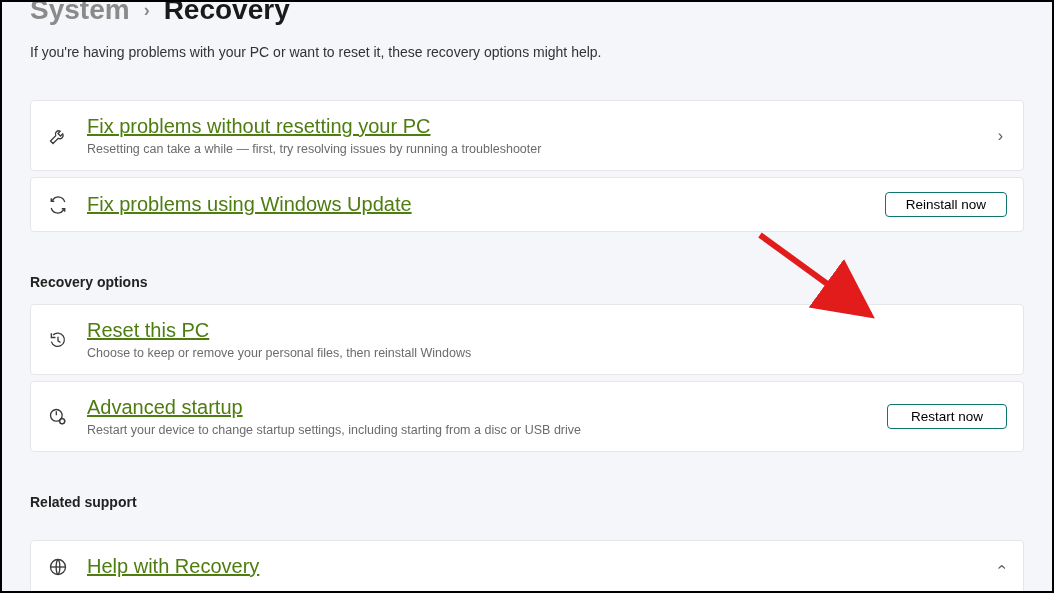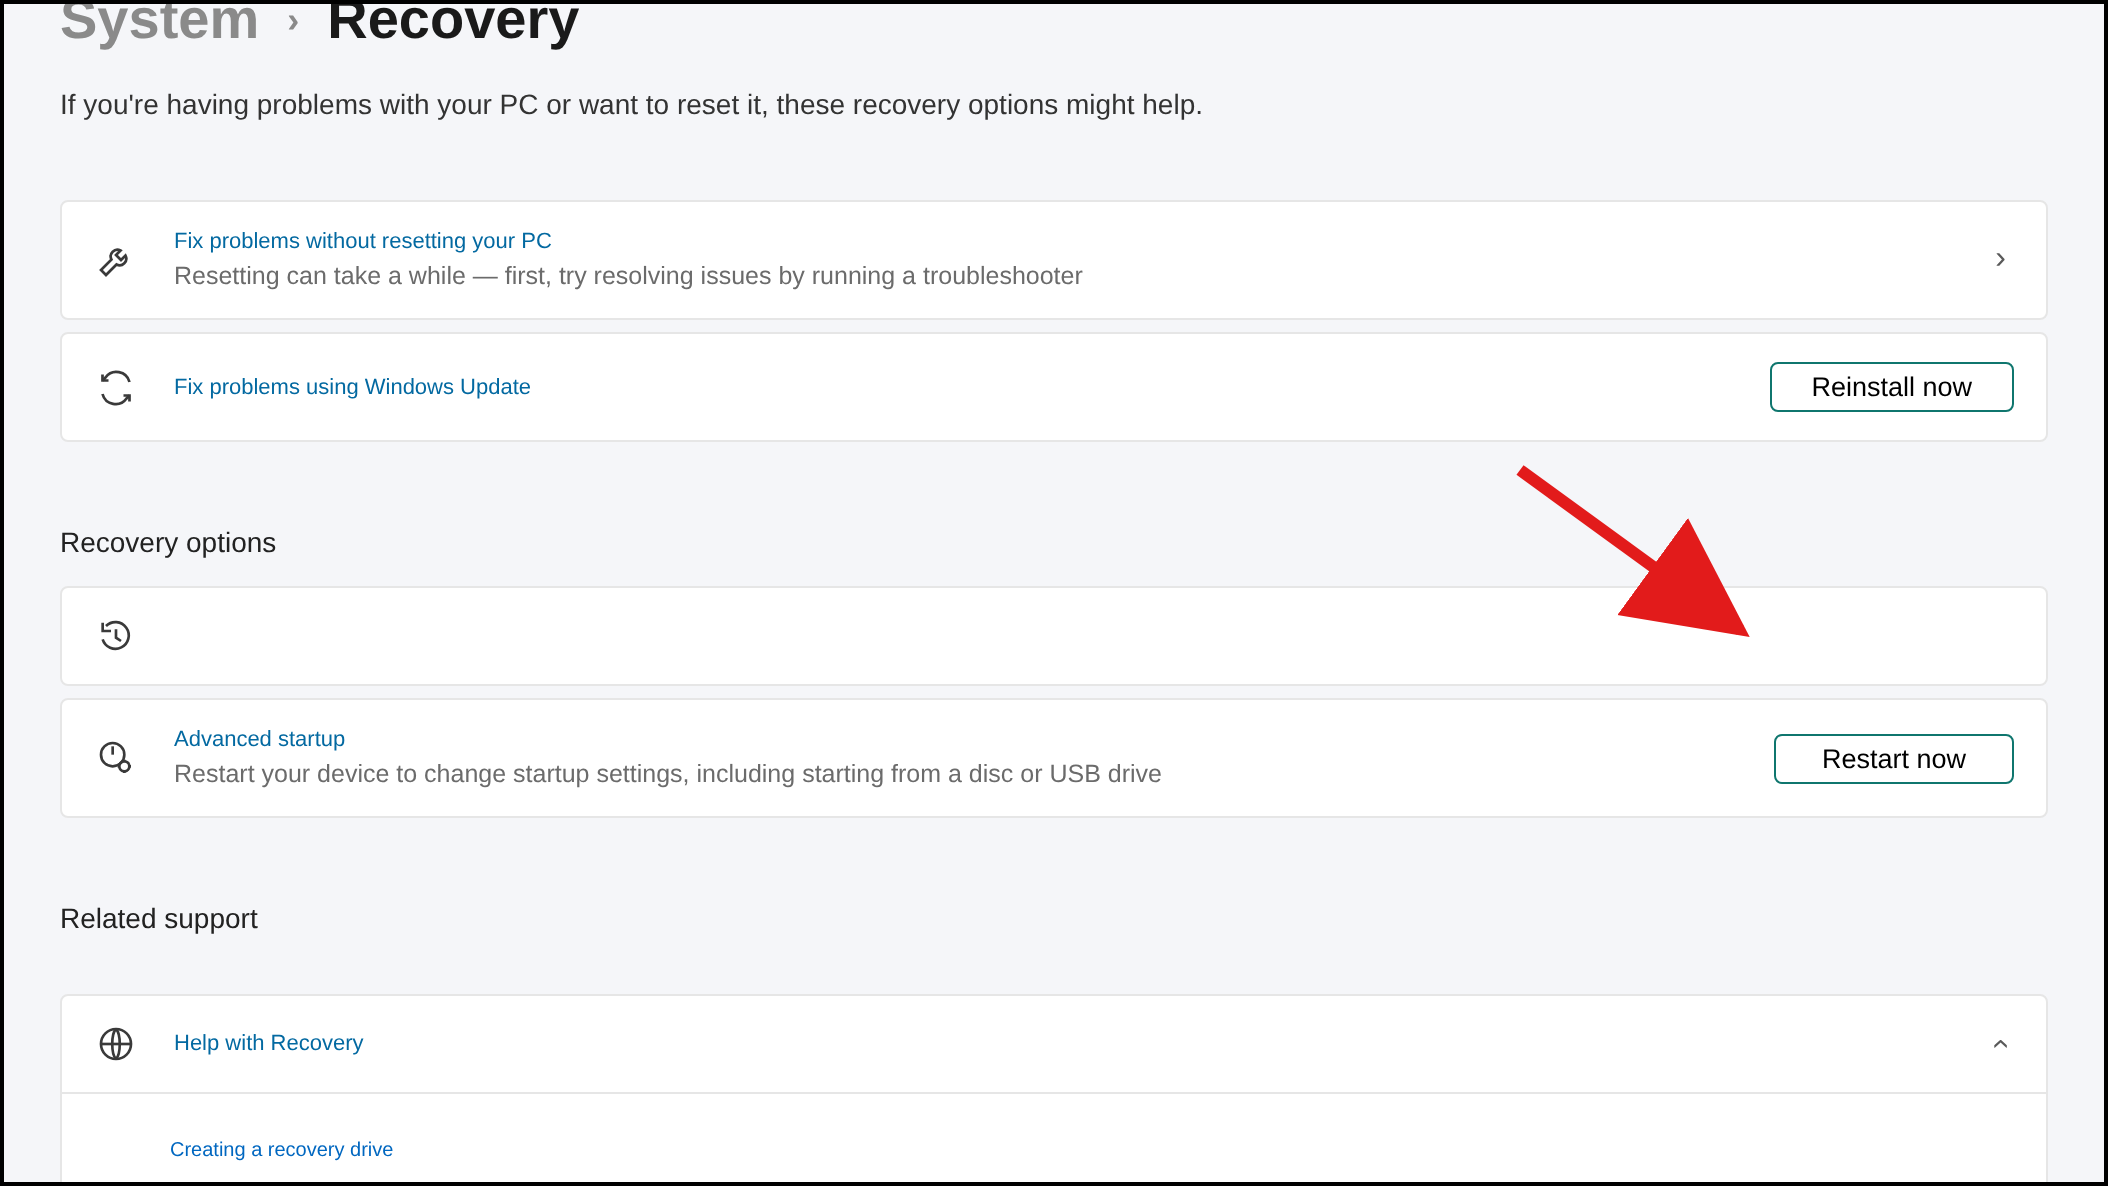--- a/index.html
+++ b/index.html
@@ -41,41 +41,41 @@
     .card:first-of-type { margin-top: 40px; }
     .icon-slot {
       width: 22px;
       display: flex;
       justify-content: center;
       align-items: center;
       flex: 0 0 22px;
       color: #3a3a3a;
     }
     .card-body { flex: 1 1 auto; }
-    .card-title { font-size: 11px; color: #0369a1; }
+    .card-title { font-size: 20px; color: #4d7c0f; text-decoration: underline; }
     .card-desc { font-size: 12.5px; color: #6b6b6b; margin-top: 4px; }
     .card-action { flex: 0 0 auto; }
     .btn {
       background: #fff;
       border: 1px solid #0f766e;
       border-radius: 4px;
       padding: 4px 20px;
       font-size: 13.5px;
       cursor: pointer;
       min-width: 120px;
       text-align: center;
     }
     .chevron-right {
       font-size: 16px;
       color: #5a5a5a;
       padding: 0 4px;
     }
     .section-label {
       font-size: 14px;
-      font-weight: 400;
+      font-weight: 700;
       margin-top: 42px;
       color: #222;
     }
     .section-gap { height: 14px; }
     .link-row {
       background: #fff;
       border-left: 1px solid #e6e6e6;
       border-right: 1px solid #e6e6e6;
       border-bottom: 1px solid #e6e6e6;
       padding: 18px 16px 18px 54px;
@@ -137,20 +137,24 @@
 <div class="section-label">Recovery options</div>
 <div class="section-gap"></div>
 
 <div class="card" style="margin-top:0">
   <div class="icon-slot">
     <svg width="20" height="20" viewBox="0 0 24 24" fill="none" stroke="currentColor" stroke-width="1.6">
       <path d="M4 14a8 8 0 1 0 2-8"></path>
         <path d="M4 4v5h5"></path>
       <path d="M12 8v5l3 2"></path>
     </svg>
+  </div>
+  <div class="card-body">
+    <div class="card-title">Reset this PC</div>
+    <div class="card-desc">Choose to keep or remove your personal files, then reinstall Windows</div>
   </div>
 </div>
 
 <div class="card">
   <div class="icon-slot">
     <svg width="20" height="20" viewBox="0 0 24 24" fill="none" stroke="currentColor" stroke-width="1.6">
       <circle cx="10" cy="10" r="7"></circle>
         <path d="M10 5v5"></path>
       <circle cx="17" cy="17" r="3"></circle>
         <path d="M17 13v1M17 20v1M13 17h1M20 17h1M14.5 14.5l.7.7M18.8 18.8l.7.7M14.5 19.5l.7-.7M18.8 15.2l.7-.7"></path>

